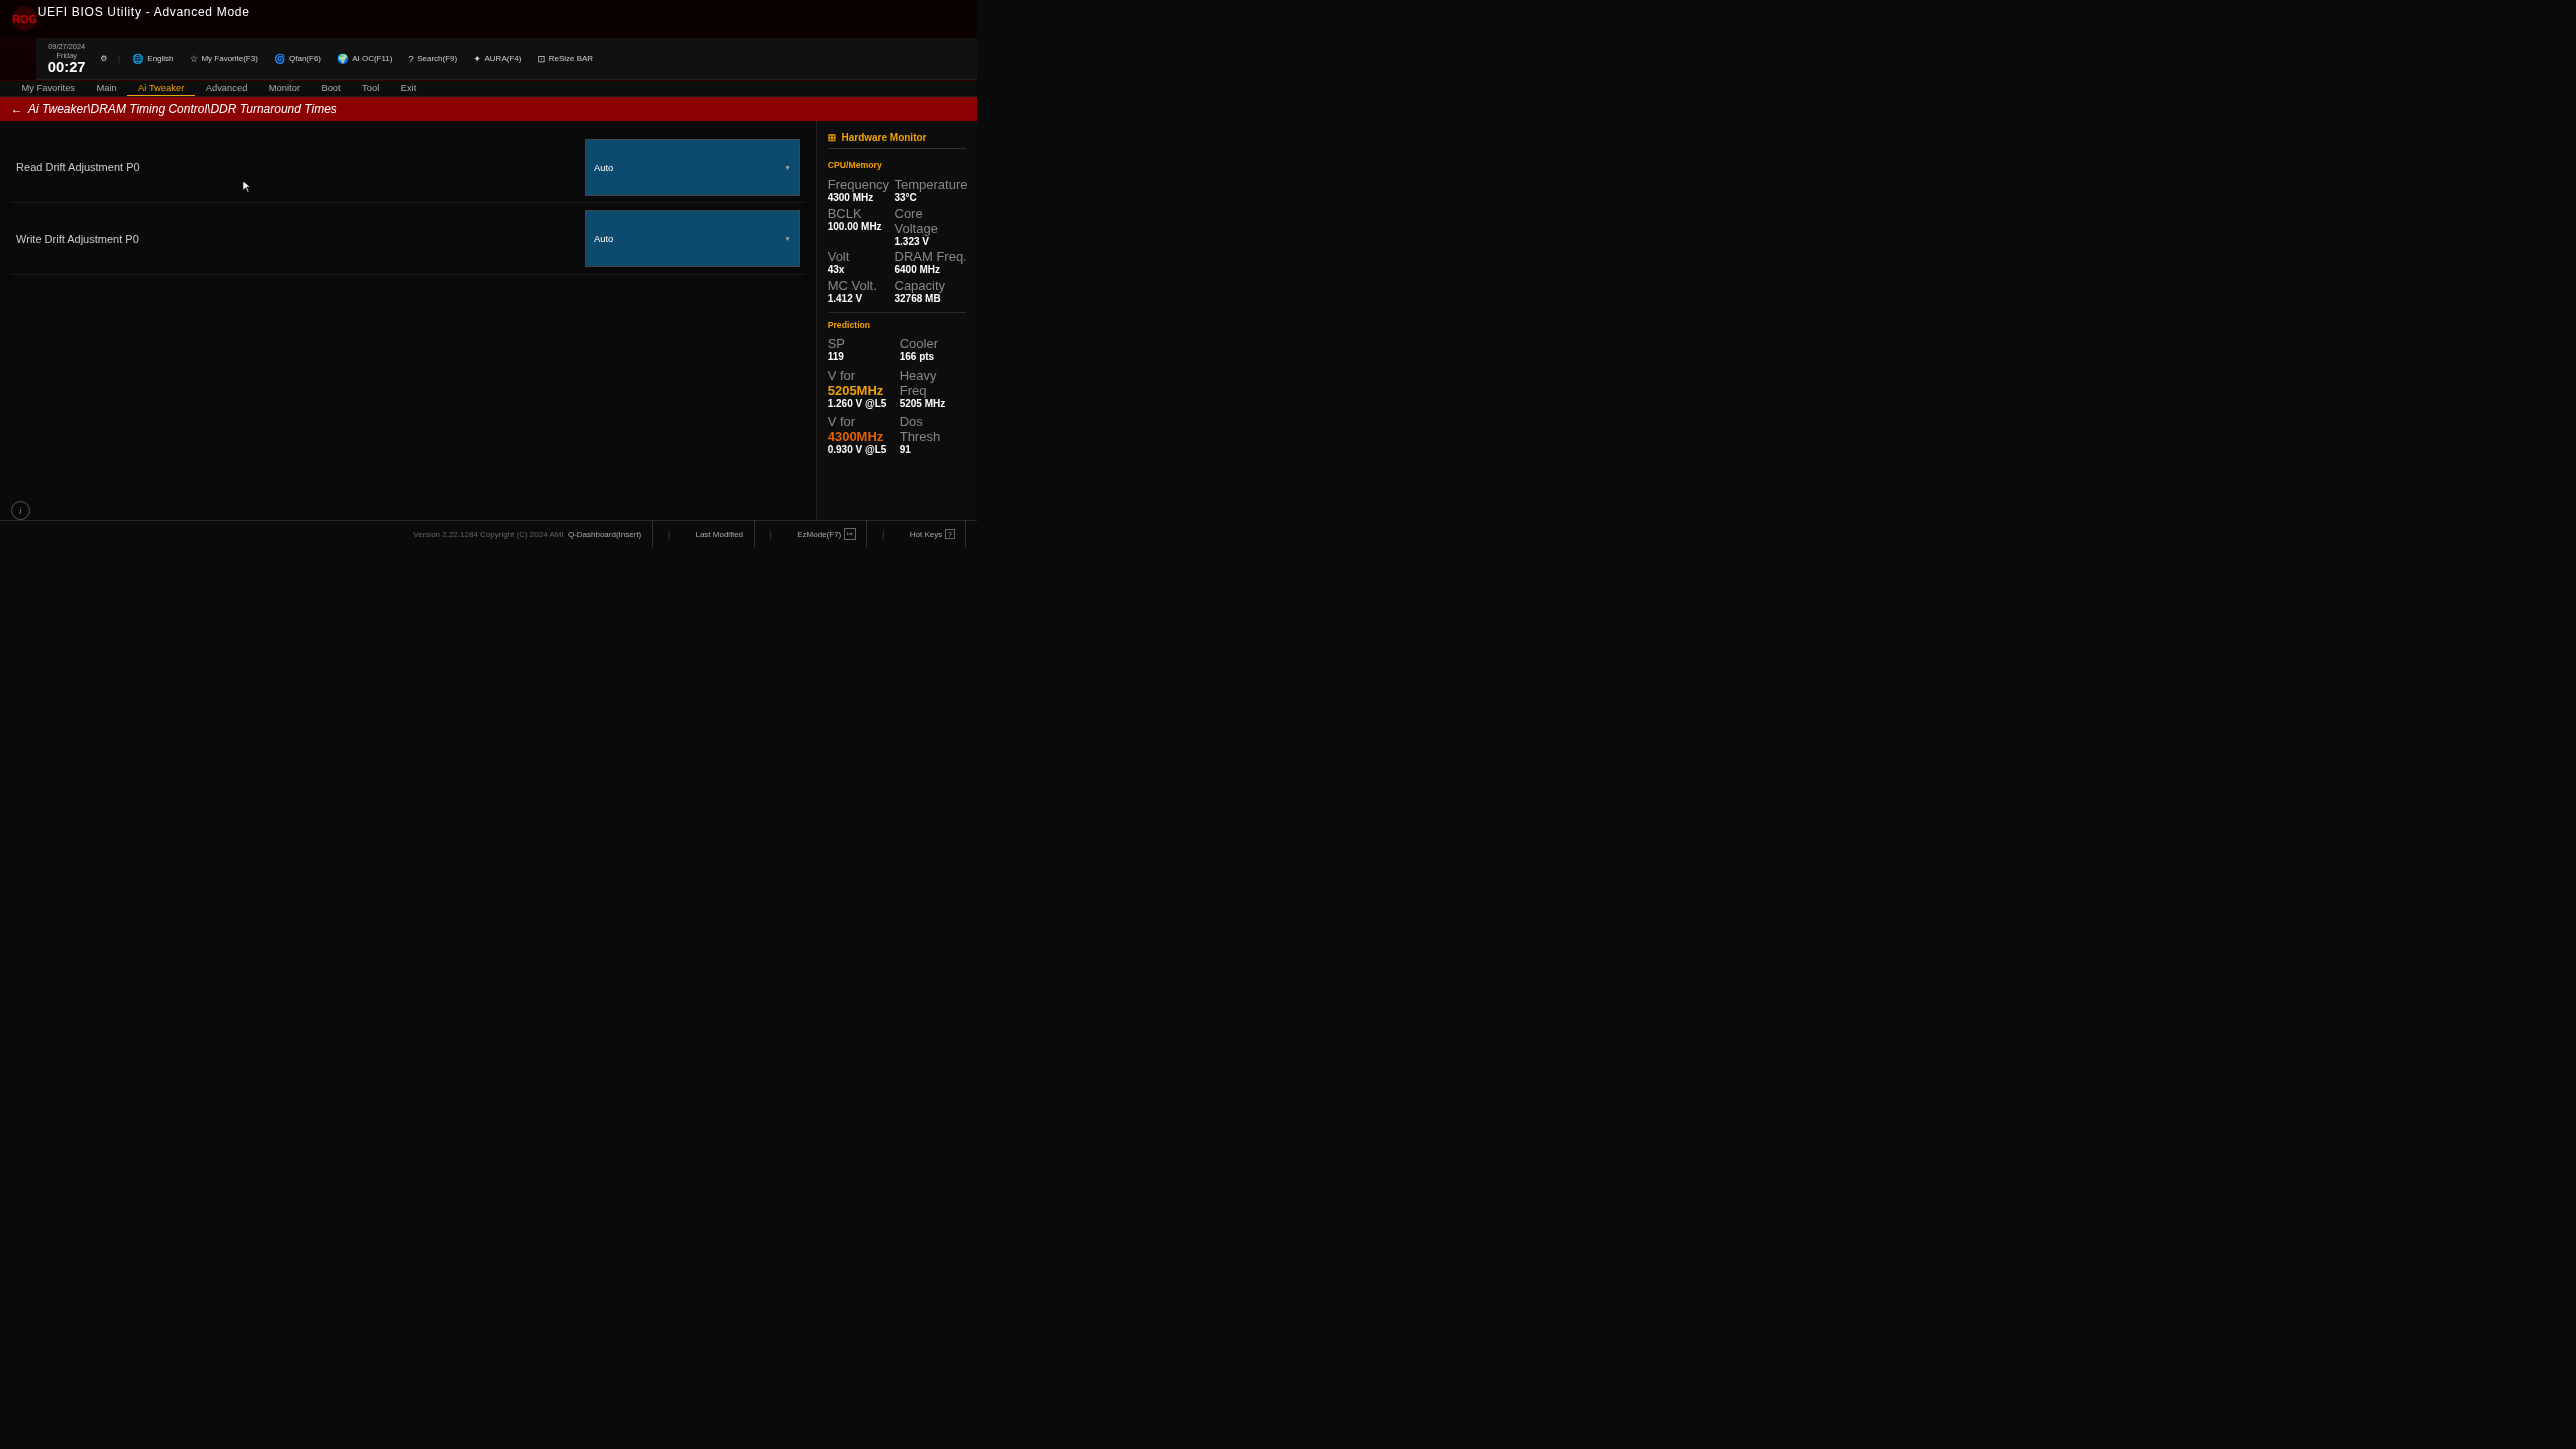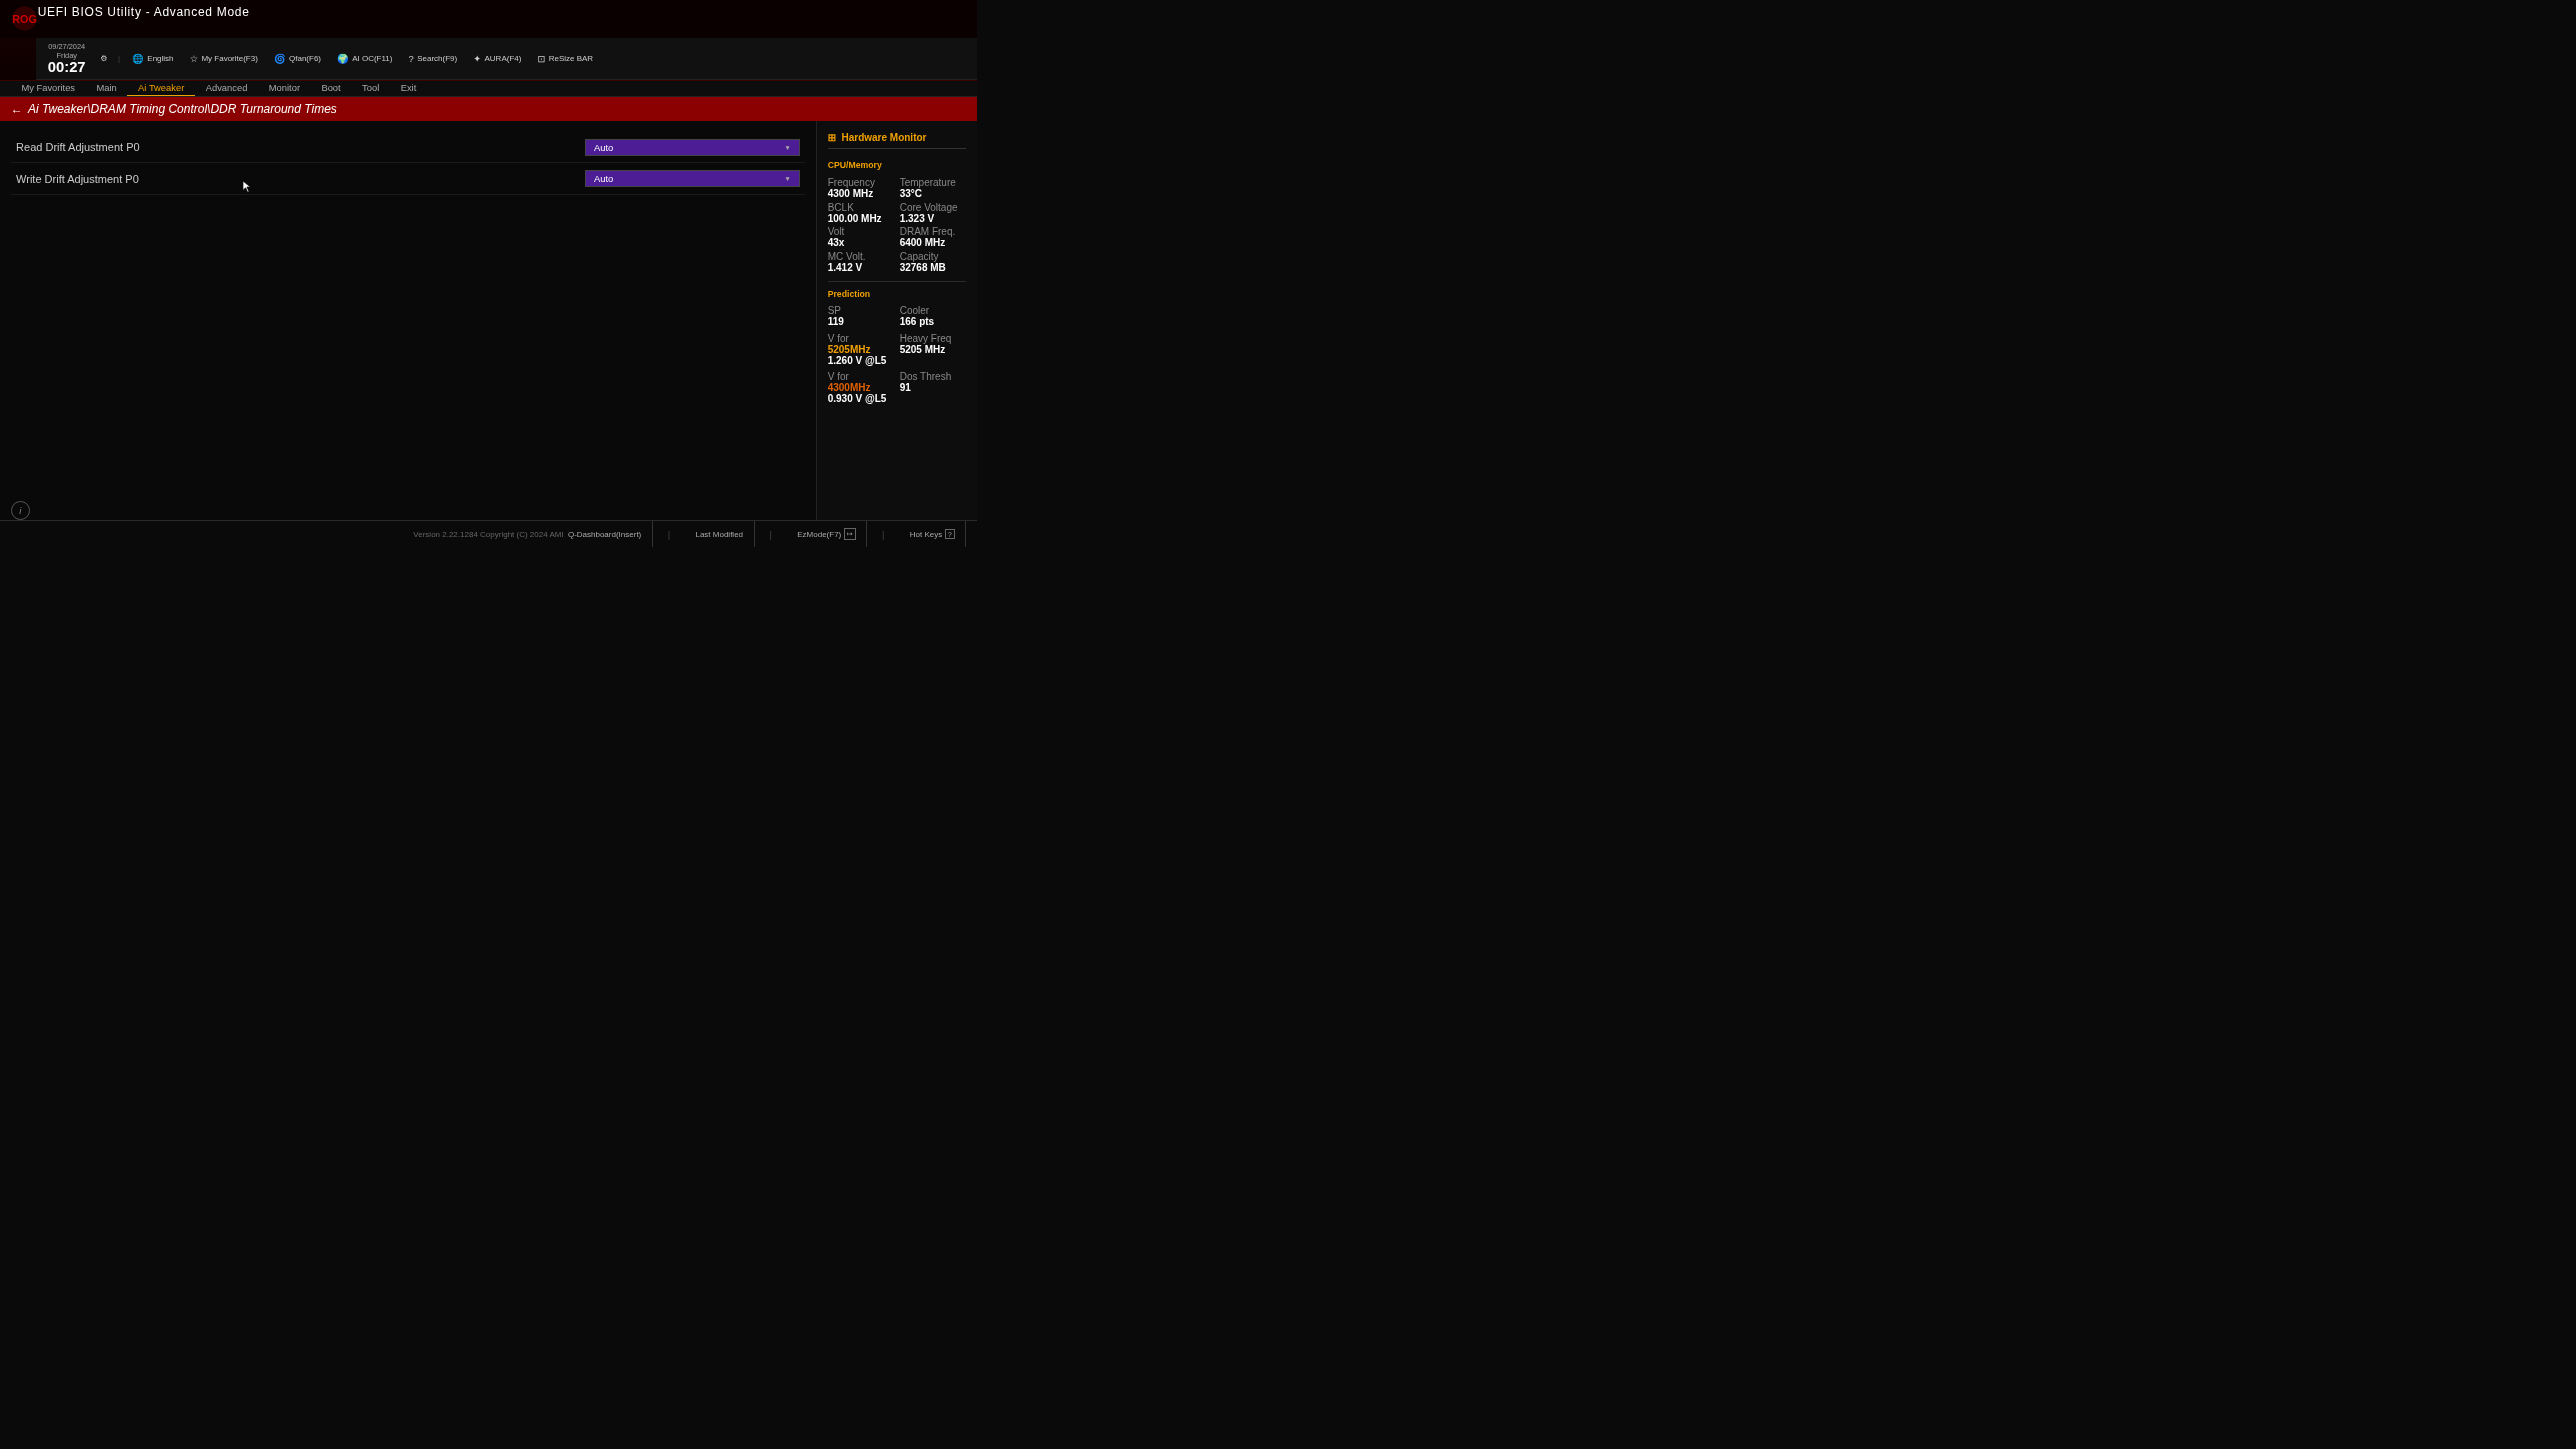--- a/index.html
+++ b/index.html
@@ -192,24 +192,24 @@
       color: #ccc;
       font-size: 11px;
     }
 
     .setting-control {
       width: 215px;
     }
 
     .dropdown {
       width: 100%;
-      background: #4c1d95;
+      background: #0c4a6e;
       border: 0.7px solid #444;
       color: #fff;
-      padding: 2px 8px;
+      padding: 22px 8px;
       display: flex;
       align-items: center;
       justify-content: space-between;
       cursor: pointer;
       font-size: 9.4px;
     }
 
     .dropdown-arrow {
       color: #aaa;
       font-size: 6.7px;
@@ -246,21 +246,21 @@
 
     .hw-grid {
       display: grid;
       grid-template-columns: 1fr 1fr;
       gap: 2.7px 5.4px;
       margin-bottom: 8px;
     }
 
     .hw-label {
       color: #888;
-      font-size: 10px;
+      font-size: 13px;
     }
 
     .hw-value {
       color: #fff;
       font-size: 10px;
       font-weight: bold;
     }
 
     .hw-divider {
       border: none;

